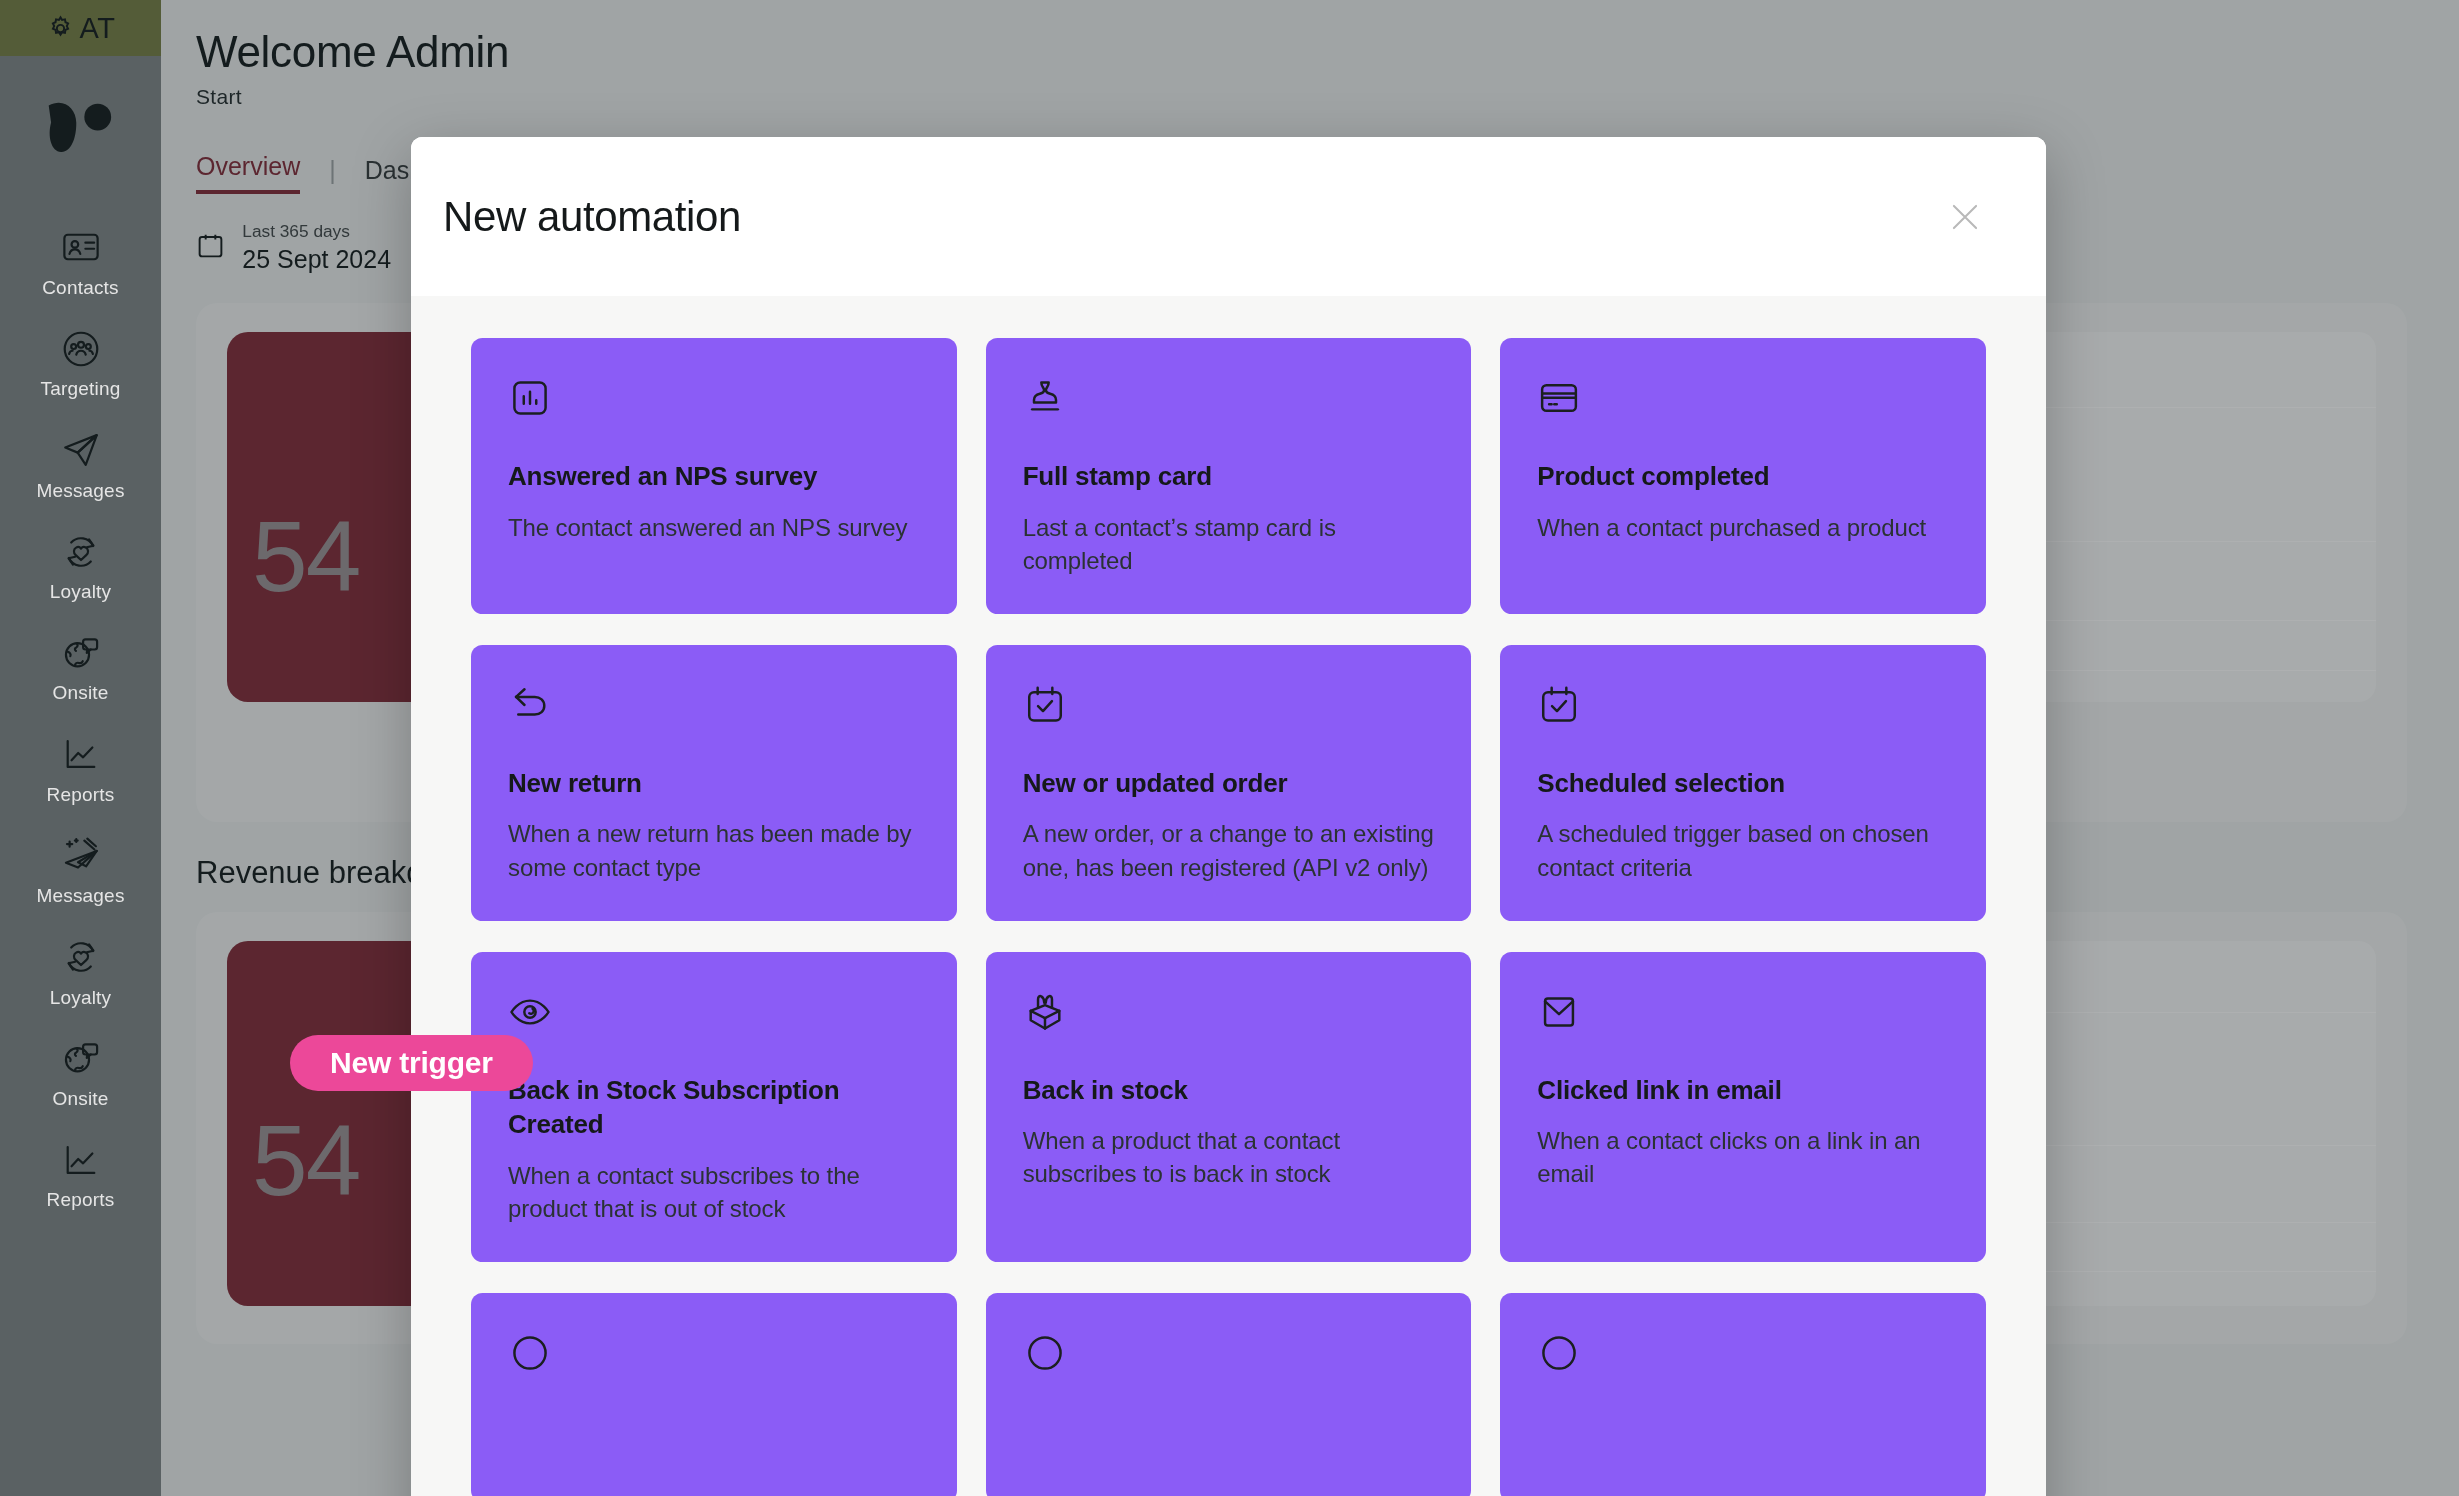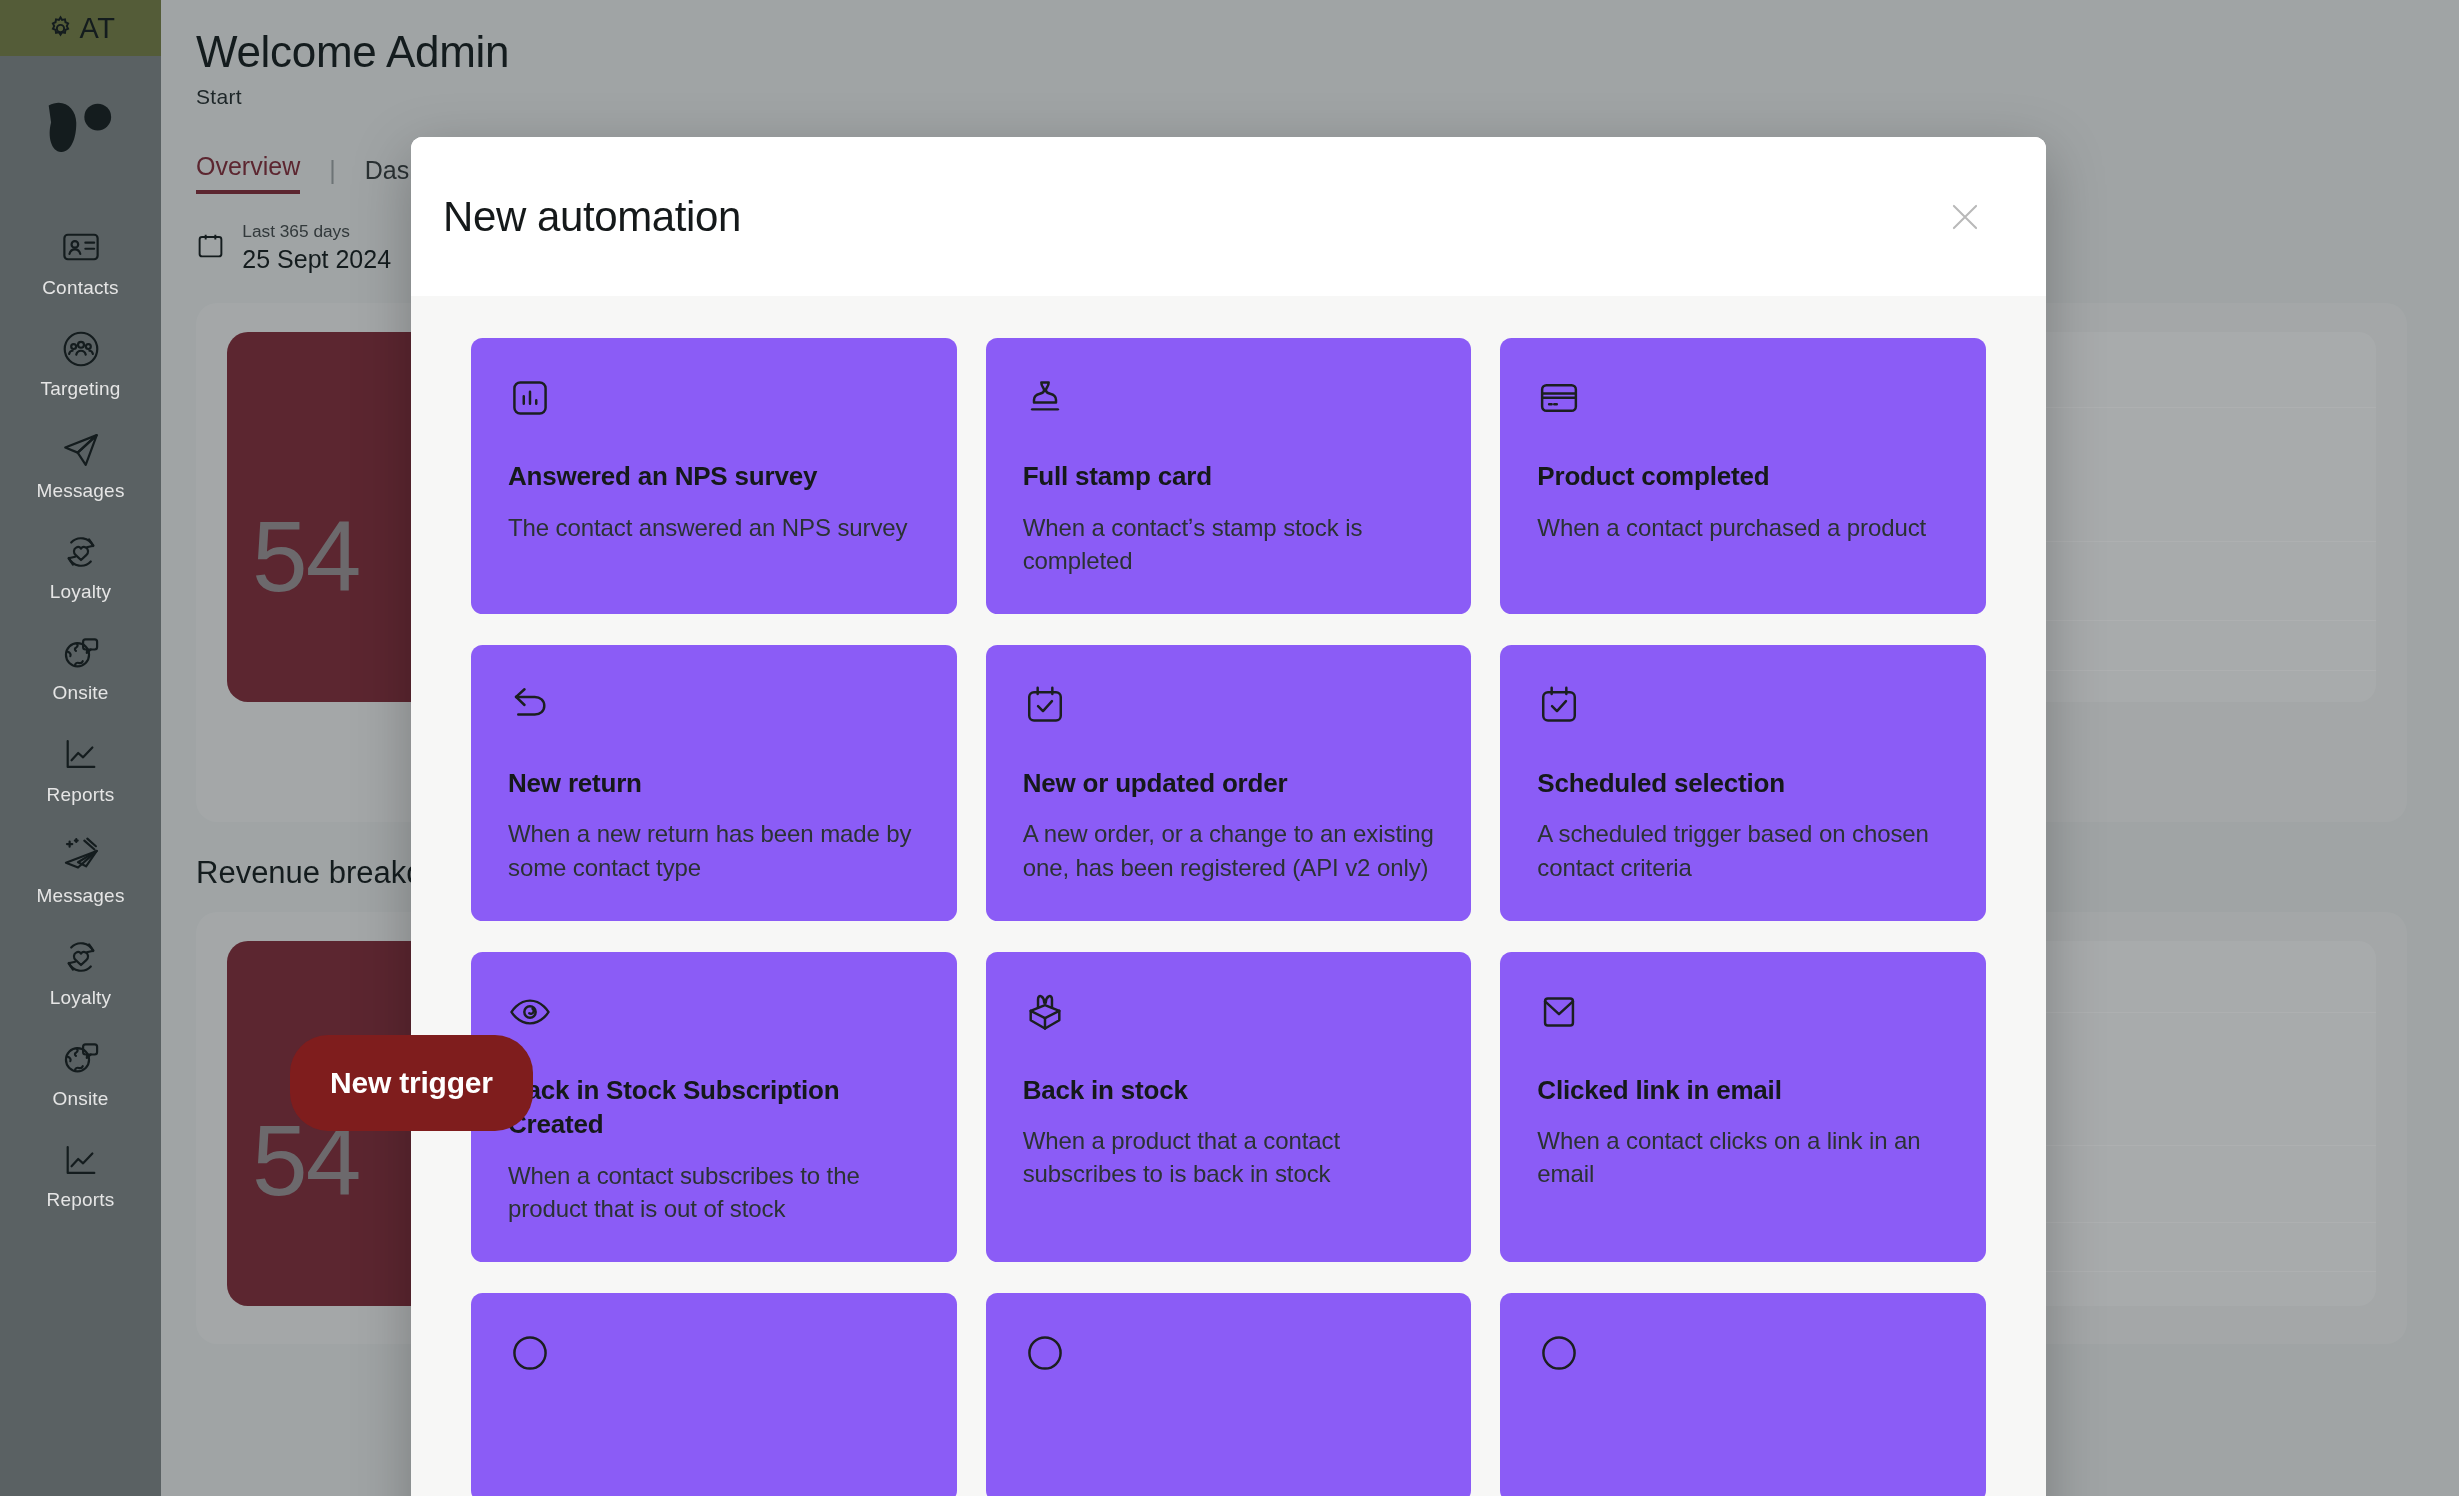--- a/index.html
+++ b/index.html
@@ -164,24 +164,24 @@
   }
   .trigger-card .t-desc {
     font-size: 24px; color: #2b3234; line-height: 1.38; letter-spacing: -0.1px;
   }
   .trigger-card.tall { min-height: 252px; }
 
   
   #new-trigger-badge {
     position: absolute;
     left: 290px; top: 1035px;
-    background: #7f1d1d;
+    background: #ec4899;
     color: #ffffff;
     font-size: 30px; font-weight: 700;
-    padding: 31px 40px;
+    padding: 11px 40px;
     border-radius: 38px;
     z-index: 40;
     letter-spacing: -0.2px;
     white-space: nowrap;
     cursor: pointer;
   }
 </style>
 </head>
 <body>
 
@@ -396,21 +396,21 @@
             </svg></div>
           <div class="t-title">Answered an NPS survey</div>
           <div class="t-desc">The contact answered an NPS survey</div>
         </div>
         <div class="trigger-card">
           <div class="t-icon"><svg width="44" height="44" viewBox="0 0 24 24" fill="none" stroke="#1b1f20" stroke-width="1.35" stroke-linecap="round" stroke-linejoin="round">
               <path d="M10 3.5h4c0 2.3-1.5 2.8-1.5 4.3 0 1.1 1 1.6 2.3 1.9 2.1.5 3.2 1.6 3.2 3.4v1.4H6v-1.4c0-1.8 1.1-2.9 3.2-3.4 1.3-.3 2.3-.8 2.3-1.9 0-1.5-1.5-2-1.5-4.3z"></path>
               <path d="M5 18.2h14"></path>
             </svg></div>
           <div class="t-title">Full stamp card</div>
-          <div class="t-desc">When a contactʼs stamp stock is completed</div>
+          <div class="t-desc">Last a contactʼs stamp card is completed</div>
         </div>
         <div class="trigger-card">
           <div class="t-icon"><svg width="44" height="44" viewBox="0 0 24 24" fill="none" stroke="#1b1f20" stroke-width="1.35" stroke-linecap="round" stroke-linejoin="round">
               <rect x="2.8" y="5" width="18.4" height="14" rx="2.4"></rect>
               <path d="M2.8 9.6h18.4M2.8 11.9h18.4"></path>
               <path d="M6.6 15.4h1.4M9.4 15.4h1.4"></path>
             </svg></div>
           <div class="t-title">Product completed</div>
           <div class="t-desc">When a contact purchased a product</div>
         </div>

